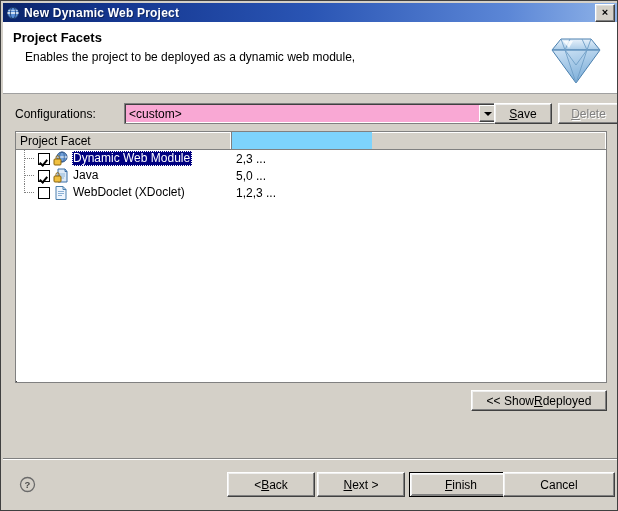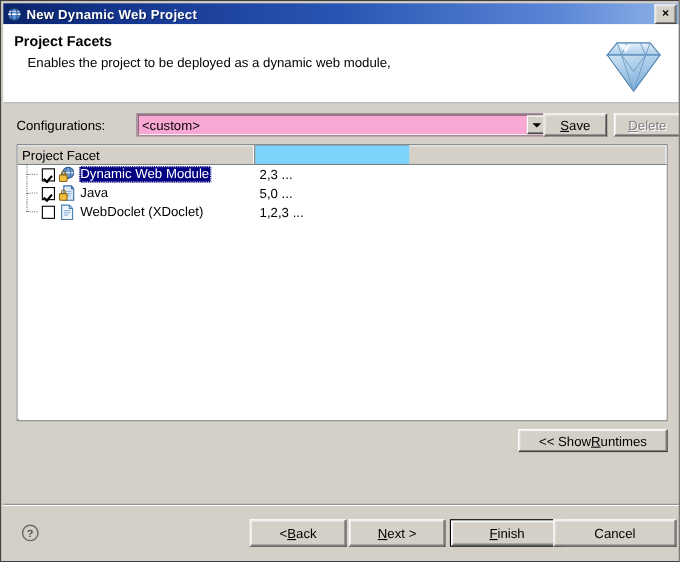--- a/index.html
+++ b/index.html
@@ -476,21 +476,21 @@
           </div>
           <div class="tcell-ver">1,2,3 ...</div>
         </div>
 
       </div>
     </div>
 
     <div class="btn btn-runtimes">
       <span>&lt;&lt; Show </span>
         <u class="mn">R</u>
-        <span>untimes</span>
+        <span>deployed</span>
     </div>
 
   </div>
 
   <div class="sep"></div>
 
   <div class="footer">
     <div class="help-icon">
       <svg width="17" height="17" viewBox="0 0 17 17">
         <circle cx="8.5" cy="8.5" r="7" fill="#d4d0c8" stroke="#6a6a6a" stroke-width="1.3"></circle>

